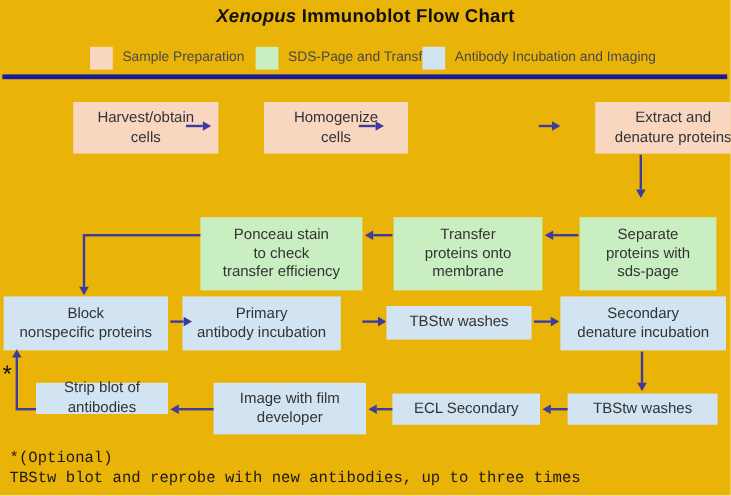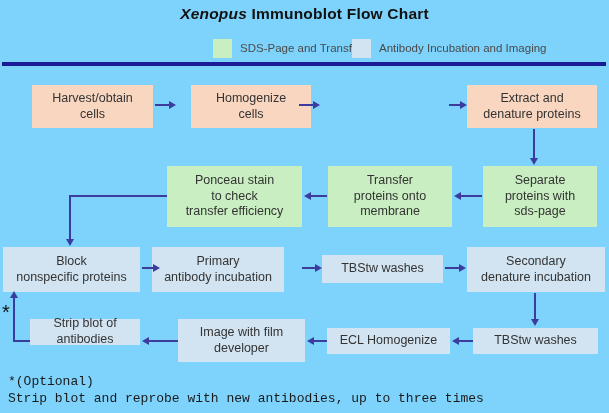--- a/index.html
+++ b/index.html
@@ -1,54 +1,58 @@
 <!DOCTYPE html>
 <html><head>
 <meta charset="utf-8">
 <style>
   html,body{margin:0;padding:0;background:#ffffff;}
   .canvas{
-    position:relative;width:609px;height:413px;background:#7dd3fc;
+    position:relative;width:609px;height:413px;background:#eab308;
     font-family:"Liberation Sans", sans-serif;overflow:hidden;
   }
   .title{
     position:absolute;top:5px;left:0;width:609px;text-align:center;
     font-size:15.5px;font-weight:bold;color:#111;letter-spacing:.2px;
   }
   .title .t-italic{font-style:italic;}
   .legend-item{position:absolute;top:38px;display:flex;align-items:center;height:20px;}
   .swatch{width:19px;height:19px;margin-right:8px;}
   .legend-label{font-size:11.5px;color:#4a4a4a;}
   .divider{position:absolute;left:2px;top:62px;width:604px;height:4px;background:#1b1b97;}
   .node{
     position:absolute;display:flex;align-items:center;justify-content:center;
     text-align:center;font-size:12.5px;color:#333;line-height:1.25;
     white-space:pre-line;
   }
-  .salmon{background:#f8d6c0;}
-  .green{background:#c9eec2;}
+  .salmon{background:#f8d6c0;margin-left:29px;}
+  .green{background:#c9eec2;margin-top:15px;}
   .blue{background:#d2e4f2;}
   .h-line{position:absolute;height:2px;background:#3c3c9f;}
   .v-line{position:absolute;width:2px;background:#3c3c9f;}
   .head-right{position:absolute;width:0;height:0;border-top:4px solid transparent;border-bottom:4px solid transparent;border-left:7px solid #3c3c9f;}
   .head-left{position:absolute;width:0;height:0;border-top:4px solid transparent;border-bottom:4px solid transparent;border-right:7px solid #3c3c9f;}
   .head-down{position:absolute;width:0;height:0;border-left:4px solid transparent;border-right:4px solid transparent;border-top:7px solid #3c3c9f;}
   .head-up{position:absolute;width:0;height:0;border-left:4px solid transparent;border-right:4px solid transparent;border-bottom:7px solid #3c3c9f;}
   .asterisk{position:absolute;left:2px;top:301px;font-size:20px;color:#111;}
   .footnote{position:absolute;left:8px;font-size:13px;color:#1a1a1a;font-family:Liberation Mono, monospace;}
   .fn1{top:374px;}
   .fn2{top:391px;}
 </style>
 </head>
 <body>
 
 <div class="canvas">
 
   <div class="title"><span class="t-italic">Xenopus</span><span> Immunoblot Flow Chart</span></div>
 
+  <div class="legend-item" style="left:75px">
+    <span class="swatch" style="background-color: rgb(248, 214, 192);"></span>
+    <span class="legend-label">Sample Preparation</span>
+  </div>
   <div class="legend-item" style="left:213px">
     <span class="swatch" style="background-color: rgb(201, 238, 194);"></span>
     <span class="legend-label">SDS-Page and Transfer</span>
   </div>
   <div class="legend-item" style="left:352px">
     <span class="swatch" style="background-color: rgb(210, 228, 242);"></span>
     <span class="legend-label">Antibody Incubation and Imaging</span>
   </div>
 
   <div class="divider"></div>
@@ -75,21 +79,21 @@
   <div class="node blue" style="left:152px;top:247px;width:132px;height:45px">Primary
 antibody incubation</div>
   <div class="node blue" style="left:322px;top:255px;width:121px;height:28px">TBStw washes</div>
   <div class="node blue" style="left:467px;top:247px;width:138px;height:45px">Secondary
 denature incubation</div>
 
   <div class="node blue" style="left:30px;top:319px;width:110px;height:26px">Strip blot of
 antibodies</div>
   <div class="node blue" style="left:178px;top:319px;width:127px;height:43px">Image with film
 developer</div>
-  <div class="node blue" style="left:327px;top:328px;width:123px;height:26px">ECL Homogenize</div>
+  <div class="node blue" style="left:327px;top:328px;width:123px;height:26px">ECL Secondary</div>
   <div class="node blue" style="left:473px;top:328px;width:125px;height:26px">TBStw washes</div>
 
   <div class="h-line" style="left:155px;top:104px;width:14px"></div>
   <div class="head-right" style="left:169px;top:101px"></div>
   <div class="h-line" style="left:299px;top:104px;width:14px"></div>
   <div class="head-right" style="left:313px;top:101px"></div>
   <div class="h-line" style="left:449px;top:104px;width:11px"></div>
   <div class="head-right" style="left:460px;top:101px"></div>
 
   <div class="v-line" style="left:533px;top:129px;height:29px"></div>
@@ -120,15 +124,15 @@
   <div class="h-line" style="left:314px;top:340px;width:13px"></div>
   <div class="head-left" style="left:142px;top:337px"></div>
   <div class="h-line" style="left:149px;top:340px;width:29px"></div>
 
   <div class="h-line" style="left:14px;top:340px;width:16px"></div>
   <div class="v-line" style="left:13px;top:297px;height:45px"></div>
   <div class="head-up" style="left:10px;top:291px"></div>
   <div class="asterisk">*</div>
 
   <div class="footnote fn1">*(Optional)</div>
-  <div class="footnote fn2">Strip blot and reprobe with new antibodies, up to three times</div>
+  <div class="footnote fn2">TBStw blot and reprobe with new antibodies, up to three times</div>
 
 </div>
 
 </body></html>

